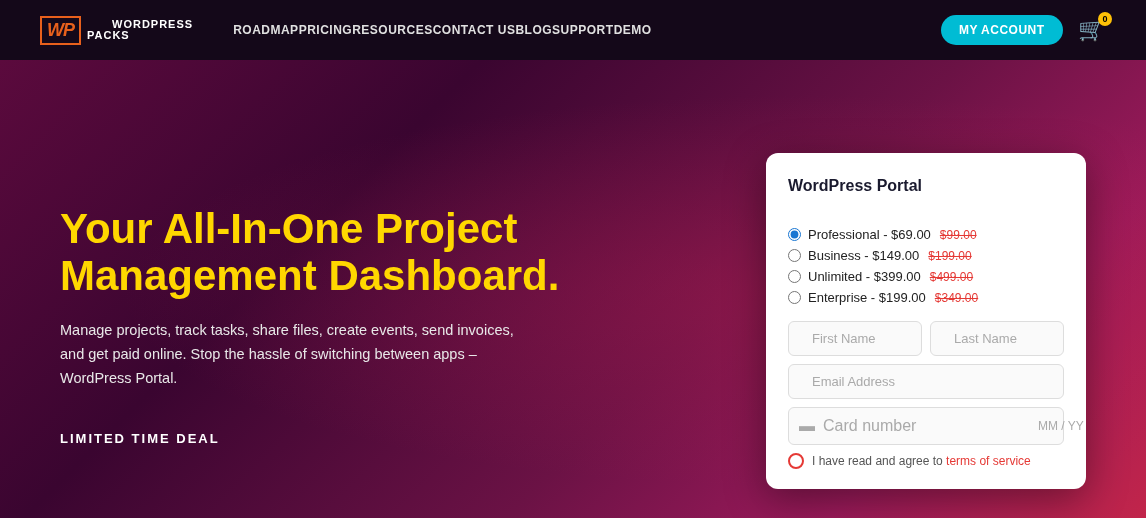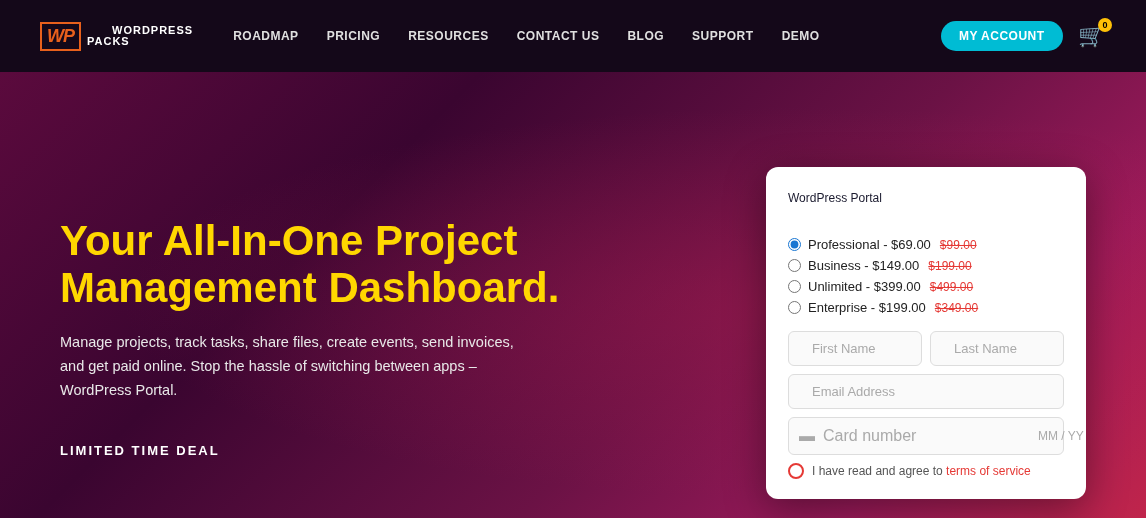--- a/index.html
+++ b/index.html
@@ -9,21 +9,21 @@
       height: 518px;
       overflow: hidden;
       background: #1a0a1e;
     }
 
     
     .header {
       display: flex;
       align-items: center;
       padding: 0 40px;
-      height: 72px;
+      height: 60px;
       background: rgba(20, 8, 25, 0.95);
       position: relative;
       z-index: 10;
     }
 
     .logo {
       display: flex;
       align-items: center;
       margin-right: 40px;
       text-decoration: none;
@@ -61,21 +61,20 @@
     .logo-text span:last-child {
       color: #fff;
       font-size: 11px;
       font-weight: 700;
       letter-spacing: 1px;
     }
 
     .nav {
       display: flex;
       align-items: center;
-      gap: 28px;
       flex: 1;
     }
 
     .nav a {
       color: #e0e0e0;
       text-decoration: none;
       font-size: 12px;
       font-weight: 600;
       letter-spacing: 0.5px;
       cursor: pointer;
@@ -181,22 +180,22 @@
       background: #fff;
       border-radius: 12px;
       padding: 24px 22px 20px 22px;
       width: 320px;
       min-width: 300px;
       margin-top: 10px;
       box-shadow: 0 10px 40px rgba(0,0,0,0.4);
     }
 
     .form-card-title {
-      font-size: 12px;
-      font-weight: 400;
+      font-size: 16px;
+      font-weight: 700;
       color: #1a1a2e;
       margin-bottom: 32px;
     }
 
     .radio-group {
       display: flex;
       flex-direction: column;
       gap: 6px;
       margin-bottom: 16px;
     }

